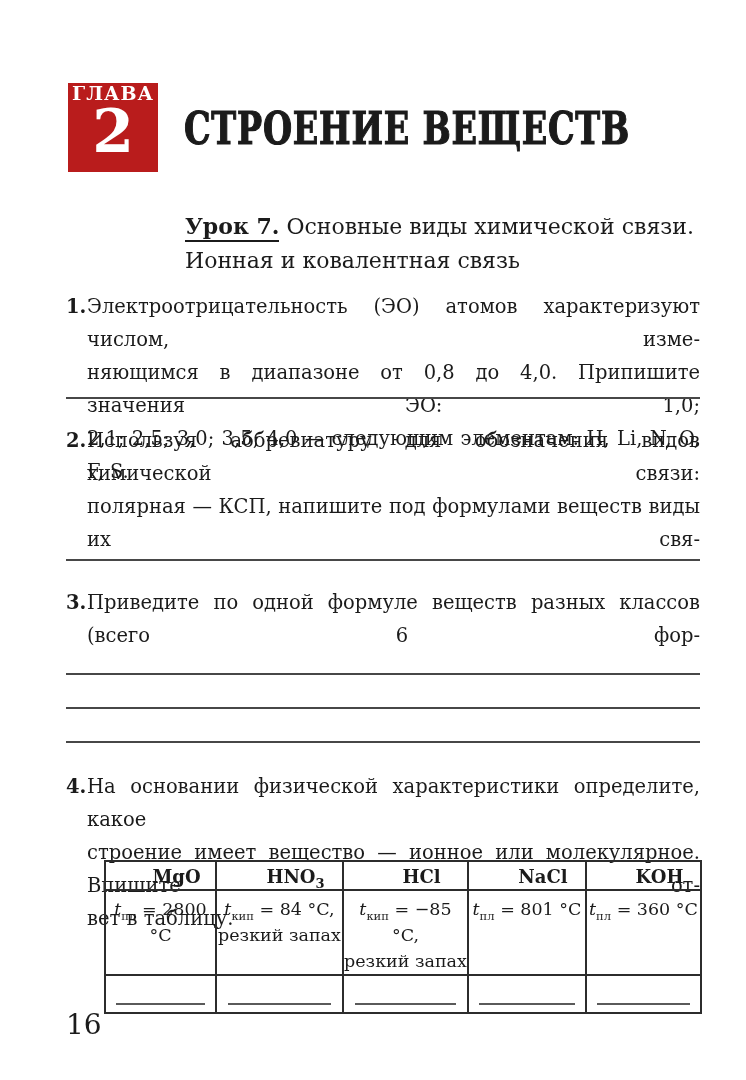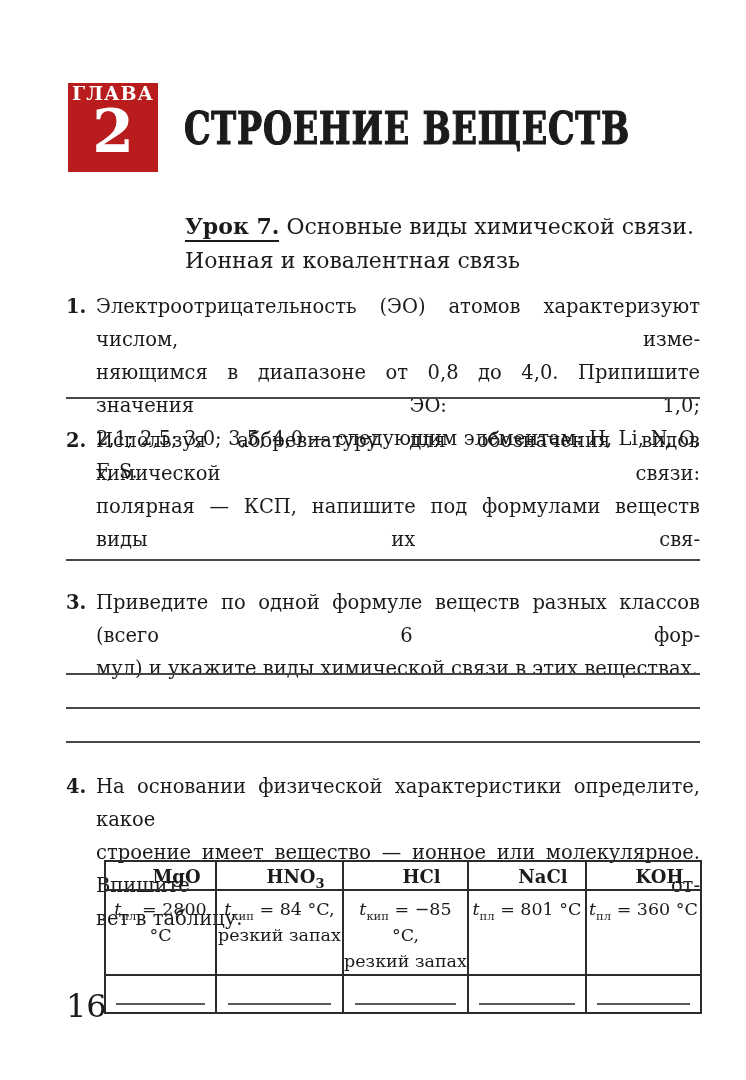--- a/index.html
+++ b/index.html
@@ -23,21 +23,21 @@
     -webkit-text-stroke:1.2px #1b1b1b;
   }
 
   
   .lesson { position:absolute; left:185px; top:209px; width:520px; font-size:22px; line-height:34px; }
   .lesson-label { font-weight:bold; border-bottom:2.5px solid #1b1b1b; padding-bottom:1px; }
 
   
   .exercise { position:absolute; left:66px; width:634px; font-size:19.5px; line-height:33px; }
   .ex-num { position:absolute; left:0; top:0; font-weight:bold; }
-  .ex-text { margin-left:30px; }
+  .ex-text { margin-left:21px; }
   .jline { text-align:justify; text-align-last:justify; white-space:normal; }
   .jline.last { text-align-last:left; }
   .fsub { font-size:13px; line-height:0; }
   .ex1 { top:290px; } .ex2 { top:424px; } .ex3 { top:586px; } .ex4 { top:770px; }
 
   
   .answer-line { position:absolute; left:66px; width:634px; height:0; border-top:2px solid #474747; }
   .al-1 { top:397px; } .al-2 { top:559px; }
   .al-3 { top:673px; } .al-4 { top:707px; } .al-5 { top:741px; }
 
@@ -47,21 +47,21 @@
     table-layout:fixed; font-size:17.5px;
   }
   .props-table td { border:2px solid #2c2c2c; text-align:center; vertical-align:top; padding:0; overflow:hidden; }
   .t-head td { height:26px; font-weight:bold; font-size:18px; vertical-align:middle; padding-top:1px;padding-left:32px; }
   .t-props td { height:53px; line-height:26px; padding-top:5px;margin-left:25px; }
   .t-var { font-style:italic; }
   .t-sub { font-size:11.5px; line-height:0; letter-spacing:0; }
   .t-answer td { height:36px; vertical-align:bottom; }
   .cell-blank { width:82%; margin:0 auto 7px auto; height:0; border-bottom:2px solid #5a5a5a; }
 
-  .page-number { position:absolute; left:66px; top:987px; font-size:32px; }
+  .page-number { position:absolute; left:66px; top:1008px; font-size:28px; }
 </style>
 </head>
 <body>
 
 <div class="page">
 
   <div class="chapter-box">
     <div class="chapter-box-label">ГЛАВА</div>
     <div class="chapter-box-number">2</div>
   </div>
@@ -91,21 +91,20 @@
       <div class="jline">Используя аббревиатуру для обозначения видов химической связи:</div>
       <div class="jline">полярная — КСП, напишите под формулами веществ виды их свя-</div>
     </div>
   </div>
   <div class="answer-line al-2"></div>
 
   <div class="exercise ex3">
     <span class="ex-num">3.</span>
     <div class="ex-text">
       <div class="jline">Приведите по одной формуле веществ разных классов (всего 6 фор-</div>
-      <div class="jline last">мул) и укажите виды химической связи в этих веществах.</div>
     </div>
   </div>
   <div class="answer-line al-3"></div>
   <div class="answer-line al-4"></div>
   <div class="answer-line al-5"></div>
 
   <div class="exercise ex4">
     <span class="ex-num">4.</span>
     <div class="ex-text">
       <div class="jline">На основании физической характеристики определите, какое</div>

